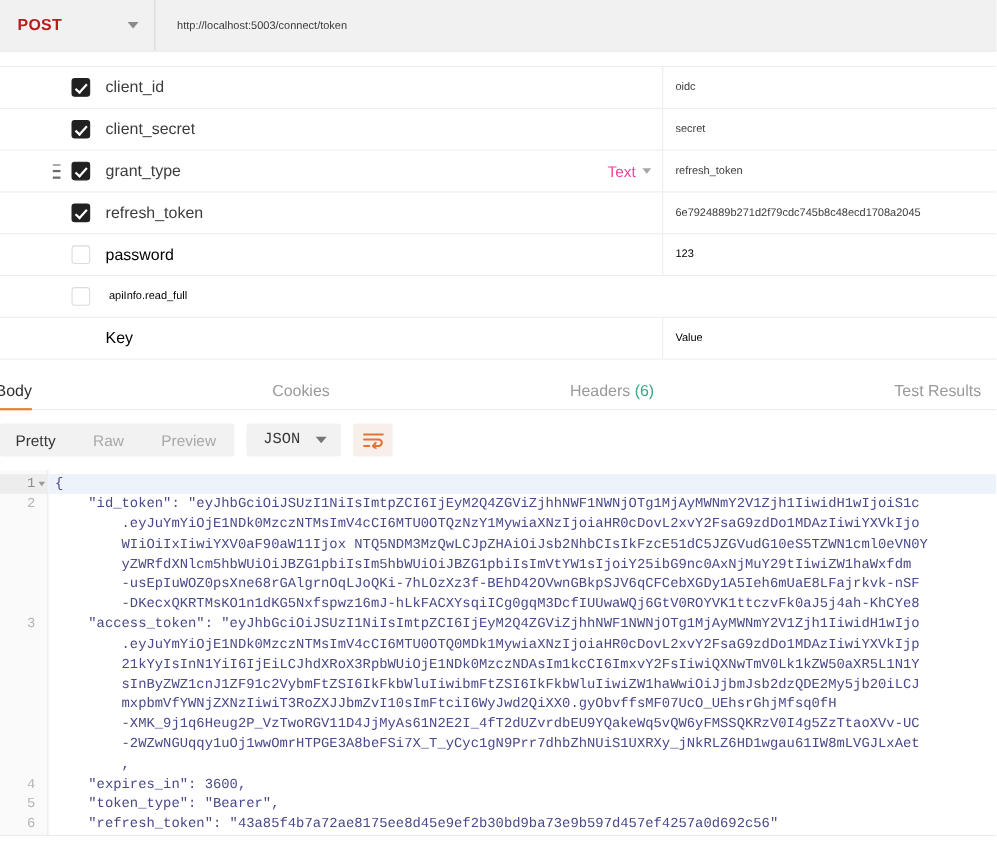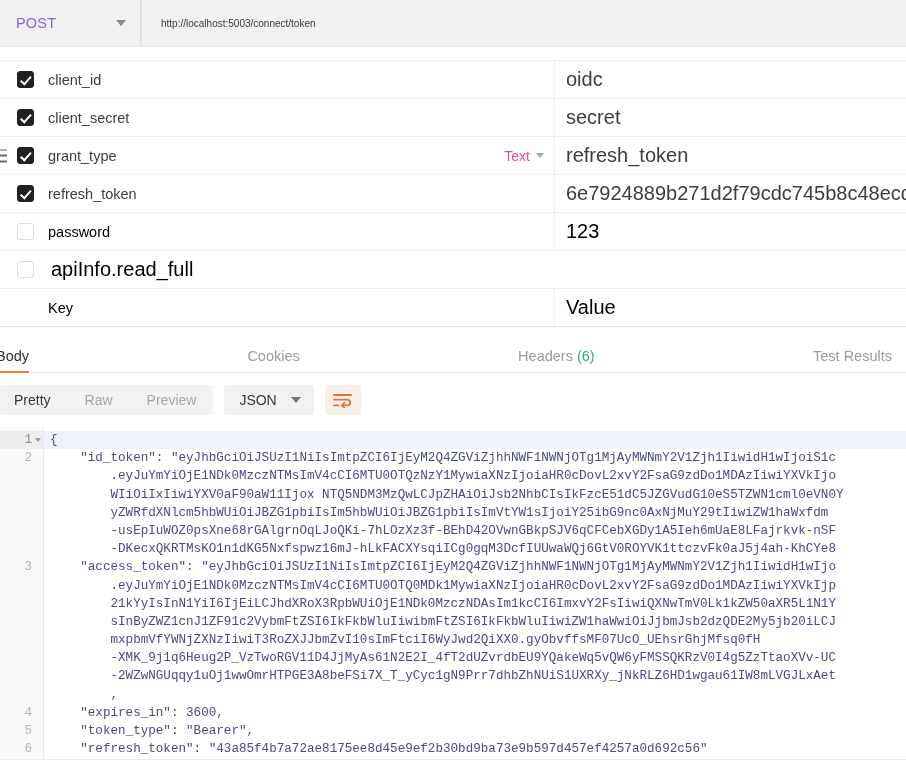--- a/index.html
+++ b/index.html
@@ -31,22 +31,23 @@
     align-items: center;
     justify-content: space-between;
     padding: 0 14px 0 16px;
     background: #f1f1f1;
     border-right: 1px solid #dedede;
     box-sizing: border-box;
     cursor: pointer;
   }
   .method-label {
     font-size: 14.5px;
-    color: #8b5cf6;
+    color: #b91c1c;
     letter-spacing: .2px;
+    font-weight: bold;
   }
   .caret-dn {
     width: 0; height: 0;
     border-left: 5px solid transparent;
     border-right: 5px solid transparent;
     border-top: 6px solid #8a8a8a;
   }
   .url-input {
     flex: 1;
     display: flex;
@@ -71,20 +72,21 @@
   .kv-table {
     border-bottom: 1px solid #e8e8e8;
     background: #fff;
   }
   .kv-row {
     display: flex;
     align-items: stretch;
     height: 37px;
     border-bottom: 1px solid #ededed;
     position: relative;
+    padding-left: 48px;
   }
   .kv-row:last-child { border-bottom: none; }
 
   .kv-gutter {
     width: 40px;
     display: flex;
     align-items: center;
     justify-content: flex-end;
     padding-right: 6px;
     box-sizing: border-box;
@@ -142,21 +144,21 @@
     position: relative;
     cursor: text;
   }
   .kv-key .ktext { white-space: nowrap; overflow: hidden; }
   .kv-val {
     flex: 1;
     display: flex;
     align-items: center;
     padding-left: 11px;
     box-sizing: border-box;
-    font-size: 20px;
+    font-size: 10px;
     white-space: nowrap;
     overflow: hidden;
     cursor: text;
   }
   .muted { color: #000000; }
   .dark  { color: #3d3d3d; }
 
   .type-pill {
     position: absolute;
     right: 10px;
@@ -246,20 +248,21 @@
     display: flex;
     align-items: center;
     gap: 14px;
     background: #f2f2f2;
     border-radius: 3px;
     height: 30px;
     padding: 0 13px 0 15px;
     font-size: 14px;
     color: #383838;
     cursor: pointer;
+    font-family: Liberation Mono, monospace;
   }
   .lang-sel .caret-dn { border-top-color: #767676; }
 
   .wrap-btn {
     width: 36px;
     height: 30px;
     background: #f7efe9;
     border-radius: 3px;
     display: flex;
     align-items: center;

